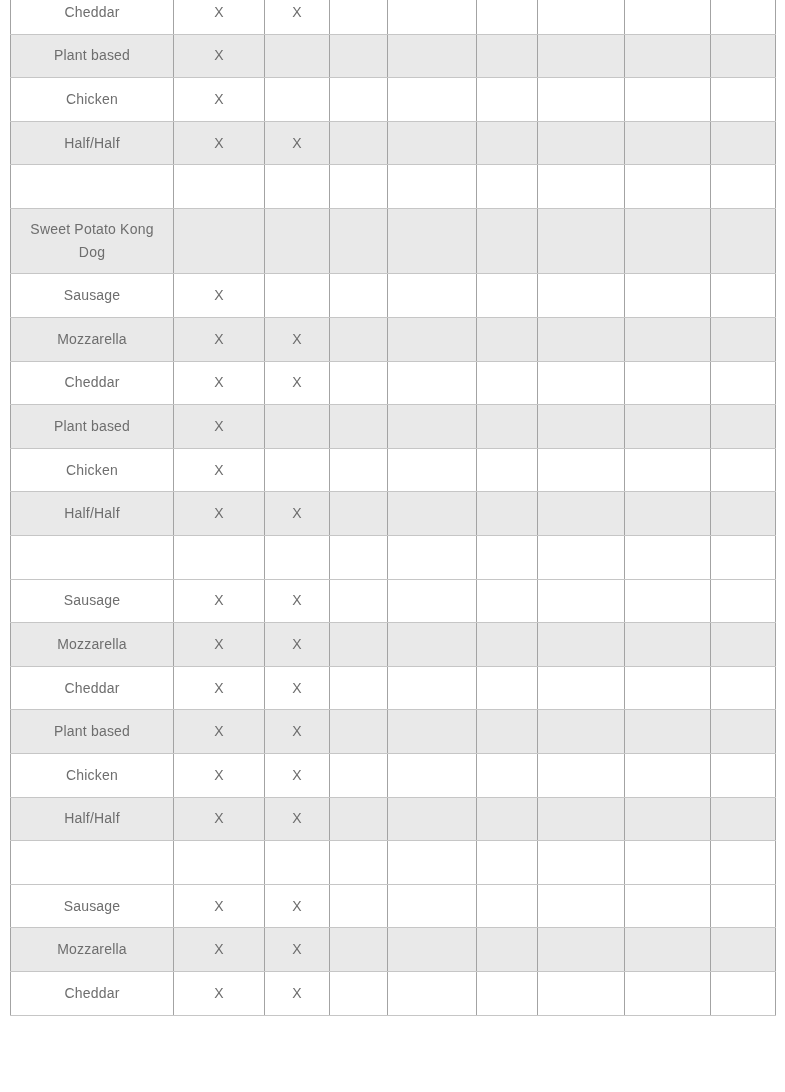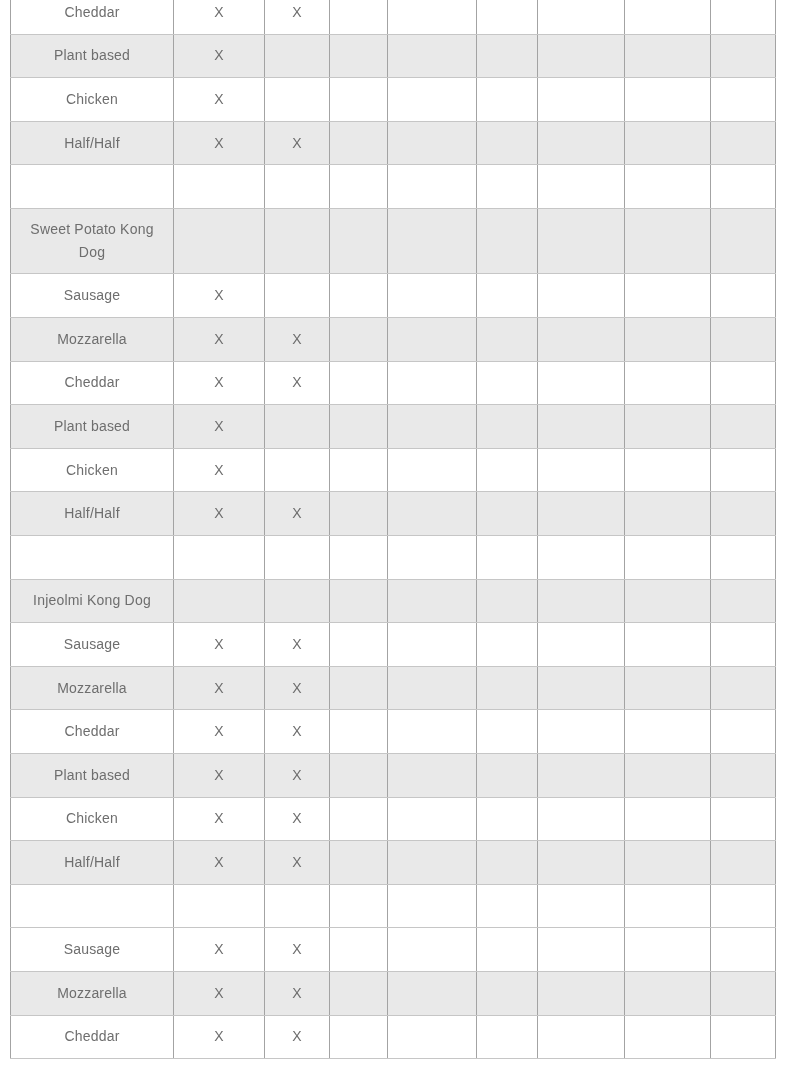--- a/index.html
+++ b/index.html
@@ -204,31 +204,20 @@
           <td class="label-cell"></td>
           <td></td>
           <td></td>
           <td></td>
           <td></td>
           <td></td>
           <td></td>
           <td></td>
           <td></td>
         </tr>
-        <tr class="shaded">
-          <td class="label-cell">Injeolmi Kong Dog</td>
-          <td></td>
-          <td></td>
-          <td></td>
-          <td></td>
-          <td></td>
-          <td></td>
-          <td></td>
-          <td></td>
-        </tr>
         <tr>
           <td class="label-cell">Sausage</td>
           <td>X</td>
           <td>X</td>
           <td></td>
           <td></td>
           <td></td>
           <td></td>
           <td></td>
           <td></td>

